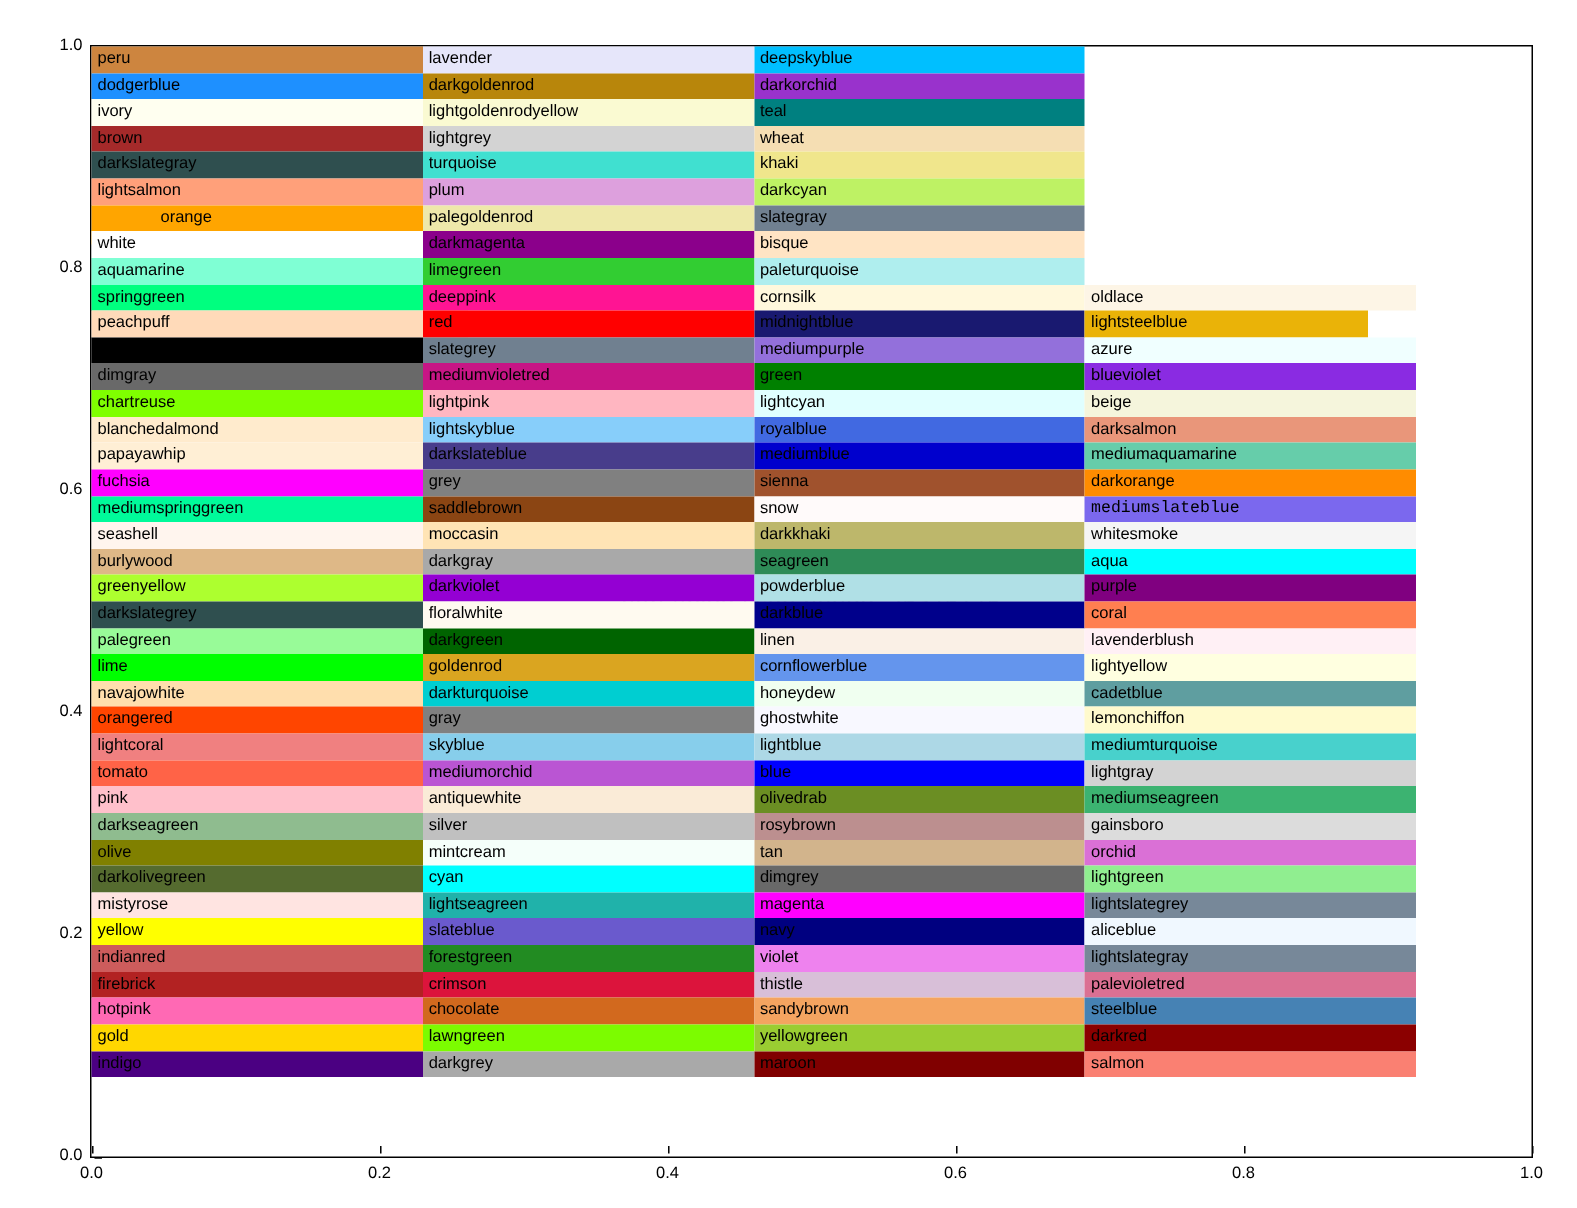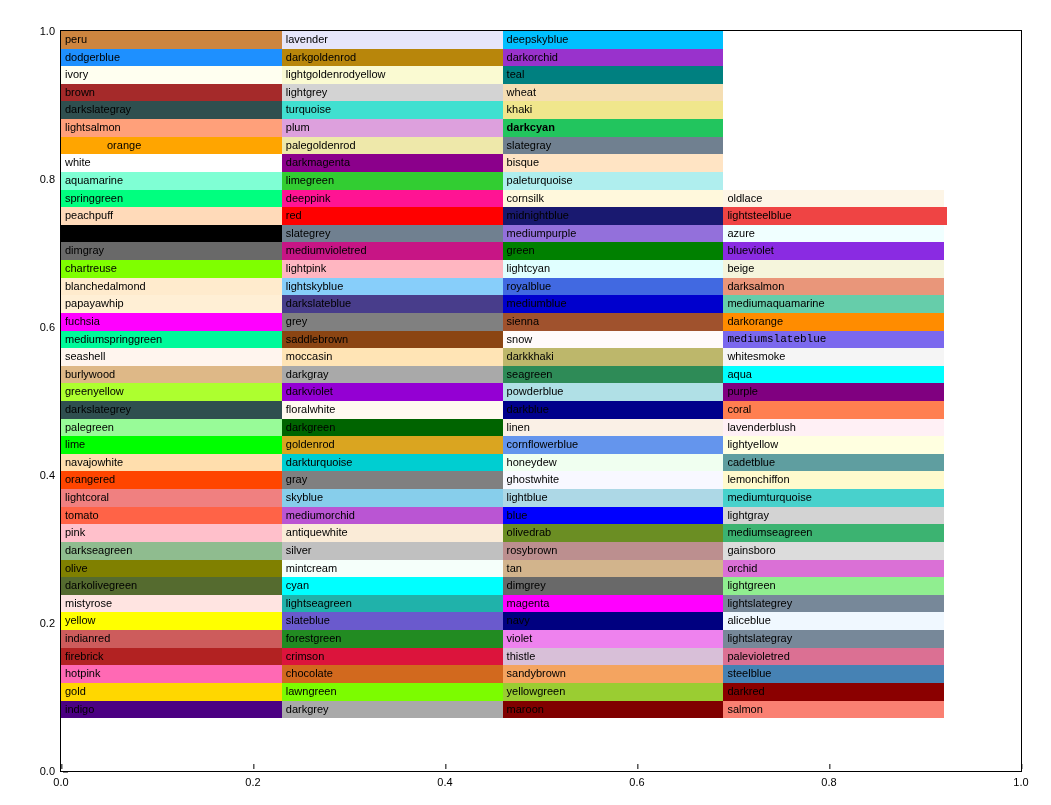--- a/index.html
+++ b/index.html
@@ -106,21 +106,21 @@
       <div class="swatch" style="left: 220.8px; top: 599.048px; width: 220.8px; height: 17.619px; background: rgb(34, 139, 34);">forestgreen</div>
       <div class="swatch" style="left: 220.8px; top: 616.667px; width: 220.8px; height: 17.619px; background: rgb(220, 20, 60);">crimson</div>
       <div class="swatch" style="left: 220.8px; top: 634.286px; width: 220.8px; height: 17.619px; background: rgb(210, 105, 30);">chocolate</div>
       <div class="swatch" style="left: 220.8px; top: 651.905px; width: 220.8px; height: 17.619px; background: rgb(124, 252, 0);">lawngreen</div>
       <div class="swatch" style="left: 220.8px; top: 669.524px; width: 220.8px; height: 17.619px; background: rgb(169, 169, 169);">darkgrey</div>
       <div class="swatch" style="left: 441.6px; top: 0px; width: 220.8px; height: 17.619px; background: rgb(0, 191, 255);">deepskyblue</div>
       <div class="swatch" style="left: 441.6px; top: 17.619px; width: 220.8px; height: 17.619px; background: rgb(153, 50, 204);">darkorchid</div>
       <div class="swatch" style="left: 441.6px; top: 35.2381px; width: 220.8px; height: 17.619px; background: rgb(0, 128, 128);">teal</div>
       <div class="swatch" style="left: 441.6px; top: 52.8571px; width: 220.8px; height: 17.619px; background: rgb(245, 222, 179);">wheat</div>
       <div class="swatch" style="left: 441.6px; top: 70.4762px; width: 220.8px; height: 17.619px; background: rgb(240, 230, 140);">khaki</div>
-      <div class="swatch" style="left: 441.6px; top: 88.0952px; width: 220.8px; height: 17.619px; background: #22c55e; font-weight: bold;">darkcyan</div>
+      <div class="swatch" style="left: 441.6px; top: 88.0952px; width: 220.8px; height: 17.619px; background: #bef264;">darkcyan</div>
       <div class="swatch" style="left: 441.6px; top: 105.714px; width: 220.8px; height: 17.619px; background: rgb(112, 128, 144);">slategray</div>
       <div class="swatch" style="left: 441.6px; top: 123.333px; width: 220.8px; height: 17.619px; background: rgb(255, 228, 196);">bisque</div>
       <div class="swatch" style="left: 441.6px; top: 140.952px; width: 220.8px; height: 17.619px; background: rgb(175, 238, 238);">paleturquoise</div>
       <div class="swatch" style="left: 441.6px; top: 158.571px; width: 220.8px; height: 17.619px; background: rgb(255, 248, 220);">cornsilk</div>
       <div class="swatch" style="left: 441.6px; top: 176.19px; width: 220.8px; height: 17.619px; background: rgb(25, 25, 112);">midnightblue</div>
       <div class="swatch" style="left: 441.6px; top: 193.81px; width: 220.8px; height: 17.619px; background: rgb(147, 112, 219);">mediumpurple</div>
       <div class="swatch" style="left: 441.6px; top: 211.429px; width: 220.8px; height: 17.619px; background: rgb(0, 128, 0);">green</div>
       <div class="swatch" style="left: 441.6px; top: 229.048px; width: 220.8px; height: 17.619px; background: rgb(224, 255, 255);">lightcyan</div>
       <div class="swatch" style="left: 441.6px; top: 246.667px; width: 220.8px; height: 17.619px; background: rgb(65, 105, 225);">royalblue</div>
       <div class="swatch" style="left: 441.6px; top: 264.286px; width: 220.8px; height: 17.619px; background: rgb(0, 0, 205);">mediumblue</div>
@@ -141,21 +141,21 @@
       <div class="swatch" style="left: 441.6px; top: 528.571px; width: 220.8px; height: 17.619px; background: rgb(210, 180, 140);">tan</div>
       <div class="swatch" style="left: 441.6px; top: 546.19px; width: 220.8px; height: 17.619px; background: rgb(105, 105, 105);">dimgrey</div>
       <div class="swatch" style="left: 441.6px; top: 563.81px; width: 220.8px; height: 17.619px; background: rgb(255, 0, 255);">magenta</div>
       <div class="swatch" style="left: 441.6px; top: 581.429px; width: 220.8px; height: 17.619px; background: rgb(0, 0, 128);">navy</div>
       <div class="swatch" style="left: 441.6px; top: 599.048px; width: 220.8px; height: 17.619px; background: rgb(238, 130, 238);">violet</div>
       <div class="swatch" style="left: 441.6px; top: 616.667px; width: 220.8px; height: 17.619px; background: rgb(216, 191, 216);">thistle</div>
       <div class="swatch" style="left: 441.6px; top: 634.286px; width: 220.8px; height: 17.619px; background: rgb(244, 164, 96);">sandybrown</div>
       <div class="swatch" style="left: 441.6px; top: 651.905px; width: 220.8px; height: 17.619px; background: rgb(154, 205, 50);">yellowgreen</div>
       <div class="swatch" style="left: 441.6px; top: 669.524px; width: 220.8px; height: 17.619px; background: rgb(128, 0, 0);">maroon</div>
       <div class="swatch" style="left: 662.4px; top: 158.571px; width: 220.8px; height: 17.619px; background: rgb(253, 245, 230);">oldlace</div>
-      <div class="swatch" style="left: 662.4px; top: 176.19px; width: 224px; height: 17.619px; background: #ef4444;">lightsteelblue</div>
+      <div class="swatch" style="left: 662.4px; top: 176.19px; width: 189px; height: 17.619px; background: #eab308;">lightsteelblue</div>
       <div class="swatch" style="left: 662.4px; top: 193.81px; width: 220.8px; height: 17.619px; background: rgb(240, 255, 255);">azure</div>
       <div class="swatch" style="left: 662.4px; top: 211.429px; width: 220.8px; height: 17.619px; background: rgb(138, 43, 226);">blueviolet</div>
       <div class="swatch" style="left: 662.4px; top: 229.048px; width: 220.8px; height: 17.619px; background: rgb(245, 245, 220);">beige</div>
       <div class="swatch" style="left: 662.4px; top: 246.667px; width: 220.8px; height: 17.619px; background: rgb(233, 150, 122);">darksalmon</div>
       <div class="swatch" style="left: 662.4px; top: 264.286px; width: 220.8px; height: 17.619px; background: rgb(102, 205, 170);">mediumaquamarine</div>
       <div class="swatch" style="left: 662.4px; top: 281.905px; width: 220.8px; height: 17.619px; background: rgb(255, 140, 0);">darkorange</div>
       <div class="swatch" style="left: 662.4px; top: 299.524px; width: 220.8px; height: 17.619px; background: rgb(123, 104, 238); font-family: Liberation Mono, monospace;">mediumslateblue</div>
       <div class="swatch" style="left: 662.4px; top: 317.143px; width: 220.8px; height: 17.619px; background: rgb(245, 245, 245);">whitesmoke</div>
       <div class="swatch" style="left: 662.4px; top: 334.762px; width: 220.8px; height: 17.619px; background: rgb(0, 255, 255);">aqua</div>
       <div class="swatch" style="left: 662.4px; top: 352.381px; width: 220.8px; height: 17.619px; background: rgb(128, 0, 128);">purple</div>

